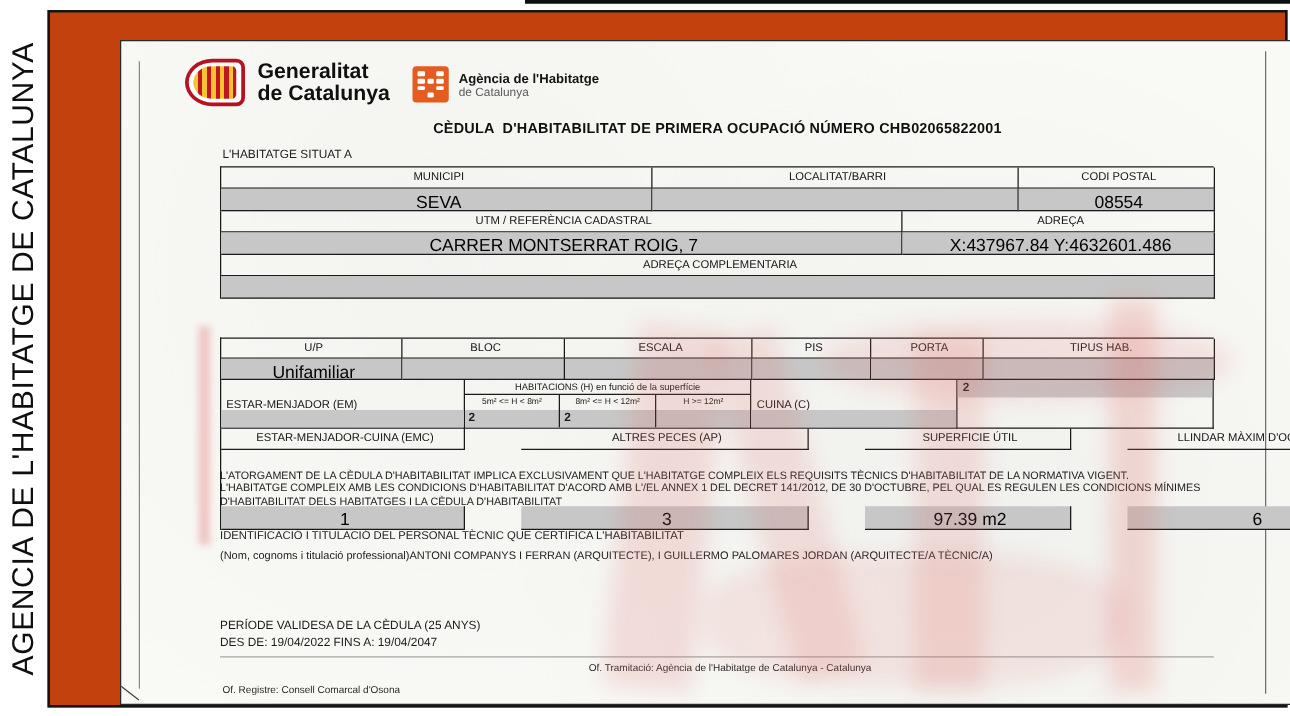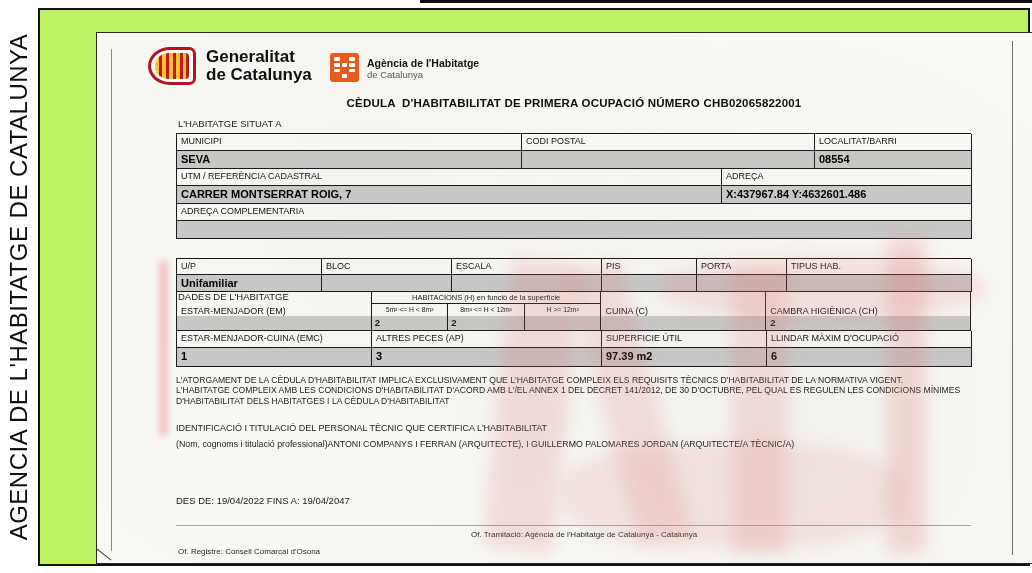--- a/index.html
+++ b/index.html
@@ -10,21 +10,21 @@
 
   
   .top-strip{position:absolute;left:420px;top:0;width:612px;height:3px;background:#0d0d0d;}
 
   
   .side-label{position:absolute;left:-261px;top:268px;width:560px;height:38px;
       transform:rotate(-90deg);display:flex;align-items:center;justify-content:center;
       font-size:24px;letter-spacing:.5px;color:#0f0f0f;white-space:nowrap;}
 
   .outer-frame{position:absolute;left:38px;top:8px;width:992px;height:558px;
-      border:2px solid #141414;box-sizing:border-box;background:#bef264;}
+      border:2px solid #141414;box-sizing:border-box;background:#c2410c;}
 
   .page{position:absolute;left:56px;top:22px;width:956px;height:532px;box-sizing:border-box;
       border:1px solid #2a2a2a;background:#f9f9f6;overflow:hidden;
       background-image:radial-gradient(circle at 28% 35%,rgba(0,0,0,.025),transparent 55%),
                        radial-gradient(circle at 72% 72%,rgba(0,0,0,.035),transparent 50%);}
   .inner-line-left{position:absolute;left:14px;top:16px;bottom:12px;width:1px;background:#8a8a8a;}
   .inner-line-right{position:absolute;left:915px;top:8px;bottom:8px;width:1px;background:#6f6f6f;}
   .fold-bl{position:absolute;left:-2px;bottom:8px;width:18px;height:1px;background:#444;transform:rotate(38deg);}
 
   
@@ -48,30 +48,30 @@
       font-weight:bold;font-size:11.5px;letter-spacing:.2px;white-space:pre;color:#0f0f0f;}
 
   .sec-label{position:absolute;font-size:9.5px;color:#202020;}
   .s1{left:81px;top:85px;}
   .s2{left:81px;top:213px;margin-top:45px;}
 
   
   .tbl{position:absolute;left:79px;width:795px;}
   .t1{top:100px;}
   .t2{top:225px;}
-  .band{display:grid;border-left:1px solid #1a1a1a;box-sizing:border-box;}
+  .band{display:grid;border-left:1px solid #1a1a1a;box-sizing:border-box;text-align:center;}
   .band.first{border-top:1px solid #1a1a1a;}
   .cell{border-right:1px solid #1a1a1a;border-bottom:1px solid #1a1a1a;box-sizing:border-box;overflow:hidden;white-space:nowrap;}
   .lbl{font-size:9px;padding:2px 0 0 4px;color:#151515;}
-  .val{font-size:11px;font-weight:bold;padding:2px 0 0 4px;color:#000;background:#c7c7c7;}
+  .val{font-size:14px;font-weight:normal;padding:2px 0 0 4px;color:#000;background:#c7c7c7;}
   .cols-a{grid-template-columns:345px 293px 157px;grid-template-rows:17px 18px;}
   .cols-b{grid-template-columns:545px 250px;grid-template-rows:17px 18px;}
   .cols-c{grid-template-columns:795px;grid-template-rows:17px 18px;}
-  .cols-d{grid-template-columns:145px 130px 150px 95px 90px 185px;grid-template-rows:16px 17px;}
-  .cols-e{grid-template-columns:195px 230px 165px 205px;grid-template-rows:17px 19px;}
+  .cols-d{grid-template-columns:145px 130px 150px 95px 90px 185px;grid-template-rows:16px 17px;margin-top:12px;}
+  .cols-e{grid-template-columns:195px 230px 165px 205px;grid-template-rows:17px 19px;gap:45px;}
 
   .band2{display:flex;border-left:1px solid #1a1a1a;box-sizing:border-box;height:39px;}
   .w195{width:195px;} .w230{width:230px;} .w165{width:165px;} .w205{width:205px;}
   .hcell{display:flex;flex-direction:column;justify-content:space-between;}
   .lbl2{font-size:9px;padding:14px 0 0 4px;color:#151515;white-space:nowrap;}
   .strip{height:14px;background:#c7c7c7;font-size:9.5px;font-weight:bold;padding:1px 0 0 4px;box-sizing:border-box;}
   .hab{display:flex;flex-direction:column;}
   .hab-title{font-size:7.5px;height:11px;line-height:12px;text-align:center;border-bottom:1px solid #1a1a1a;white-space:nowrap;overflow:hidden;}
   .hab-sub{display:flex;height:12px;}
   .hs{flex:1;font-size:6.8px;line-height:12px;text-align:center;border-right:1px solid #1a1a1a;box-sizing:border-box;white-space:nowrap;overflow:hidden;}
@@ -150,22 +150,22 @@
         </div>
       </div>
 
       <div class="doc-title">CÈDULA  D'HABITABILITAT DE PRIMERA OCUPACIÓ NÚMERO CHB02065822001</div>
 
       <div class="sec-label s1">L'HABITATGE SITUAT A</div>
 
       <div class="tbl t1">
         <div class="band first cols-a">
           <div class="cell lbl">MUNICIPI</div>
+          <div class="cell lbl">LOCALITAT/BARRI</div>
           <div class="cell lbl">CODI POSTAL</div>
-          <div class="cell lbl">LOCALITAT/BARRI</div>
           <div class="cell val">SEVA</div>
           <div class="cell val"></div>
           <div class="cell val">08554</div>
         </div>
         <div class="band cols-b">
           <div class="cell lbl">UTM / REFERÈNCIA CADASTRAL</div>
           <div class="cell lbl">ADREÇA</div>
           <div class="cell val">CARRER MONTSERRAT ROIG, 7</div>
           <div class="cell val">X:437967.84 Y:4632601.486</div>
         </div>
@@ -209,21 +209,20 @@
               <div class="hv">2</div>
               <div class="hv">2</div>
               <div class="hv last"></div>
             </div>
           </div>
           <div class="cell hcell w165">
             <div class="lbl2">CUINA (C)</div>
             <div class="strip"></div>
           </div>
           <div class="cell hcell w205">
-            <div class="lbl2">CAMBRA HIGIÈNICA (CH)</div>
             <div class="strip">2</div>
           </div>
         </div>
 
         <div class="band cols-e">
           <div class="cell lbl">ESTAR-MENJADOR-CUINA (EMC)</div>
           <div class="cell lbl">ALTRES PECES (AP)</div>
           <div class="cell lbl">SUPERFICIE ÚTIL</div>
           <div class="cell lbl">LLINDAR MÀXIM D'OCUPACIÓ</div>
           <div class="cell val">1</div>
@@ -237,20 +236,21 @@
         <div>L'ATORGAMENT DE LA CÈDULA D'HABITABILITAT IMPLICA EXCLUSIVAMENT QUE L'HABITATGE COMPLEIX ELS REQUISITS TÈCNICS D'HABITABILITAT DE LA NORMATIVA VIGENT.</div>
         <div>L'HABITATGE COMPLEIX AMB LES CONDICIONS D'HABITABILITAT D'ACORD AMB L'/EL ANNEX 1 DEL DECRET 141/2012, DE 30 D'OCTUBRE, PEL QUAL ES REGULEN LES CONDICIONS MÍNIMES D'HABITABILITAT DELS HABITATGES I LA CÈDULA D'HABITABILITAT</div>
       </div>
 
       <div class="tech-head">IDENTIFICACIÓ I TITULACIÓ DEL PERSONAL TÈCNIC QUE CERTIFICA L'HABITABILITAT</div>
       <div class="tech-line">
         <span>(Nom, cognoms i titulació professional)</span><span class="names">ANTONI COMPANYS I FERRAN (ARQUITECTE), I GUILLERMO PALOMARES JORDAN (ARQUITECTE/A TÈCNIC/A)</span>
       </div>
 
       <div class="validity">
+        <div>PERÍODE VALIDESA DE LA CÈDULA (25 ANYS)</div>
         <div>DES DE: 19/04/2022 FINS A: 19/04/2047</div>
       </div>
 
       <div class="footline"></div>
       <div class="foot reg">Of. Registre: Consell Comarcal d'Osona</div>
       <div class="foot tram">Of. Tramitació: Agència de l'Habitatge de Catalunya - Catalunya</div>
 
       <div class="watermark">
         <div class="wm wm1"></div>
         <div class="wm wm2"></div>

